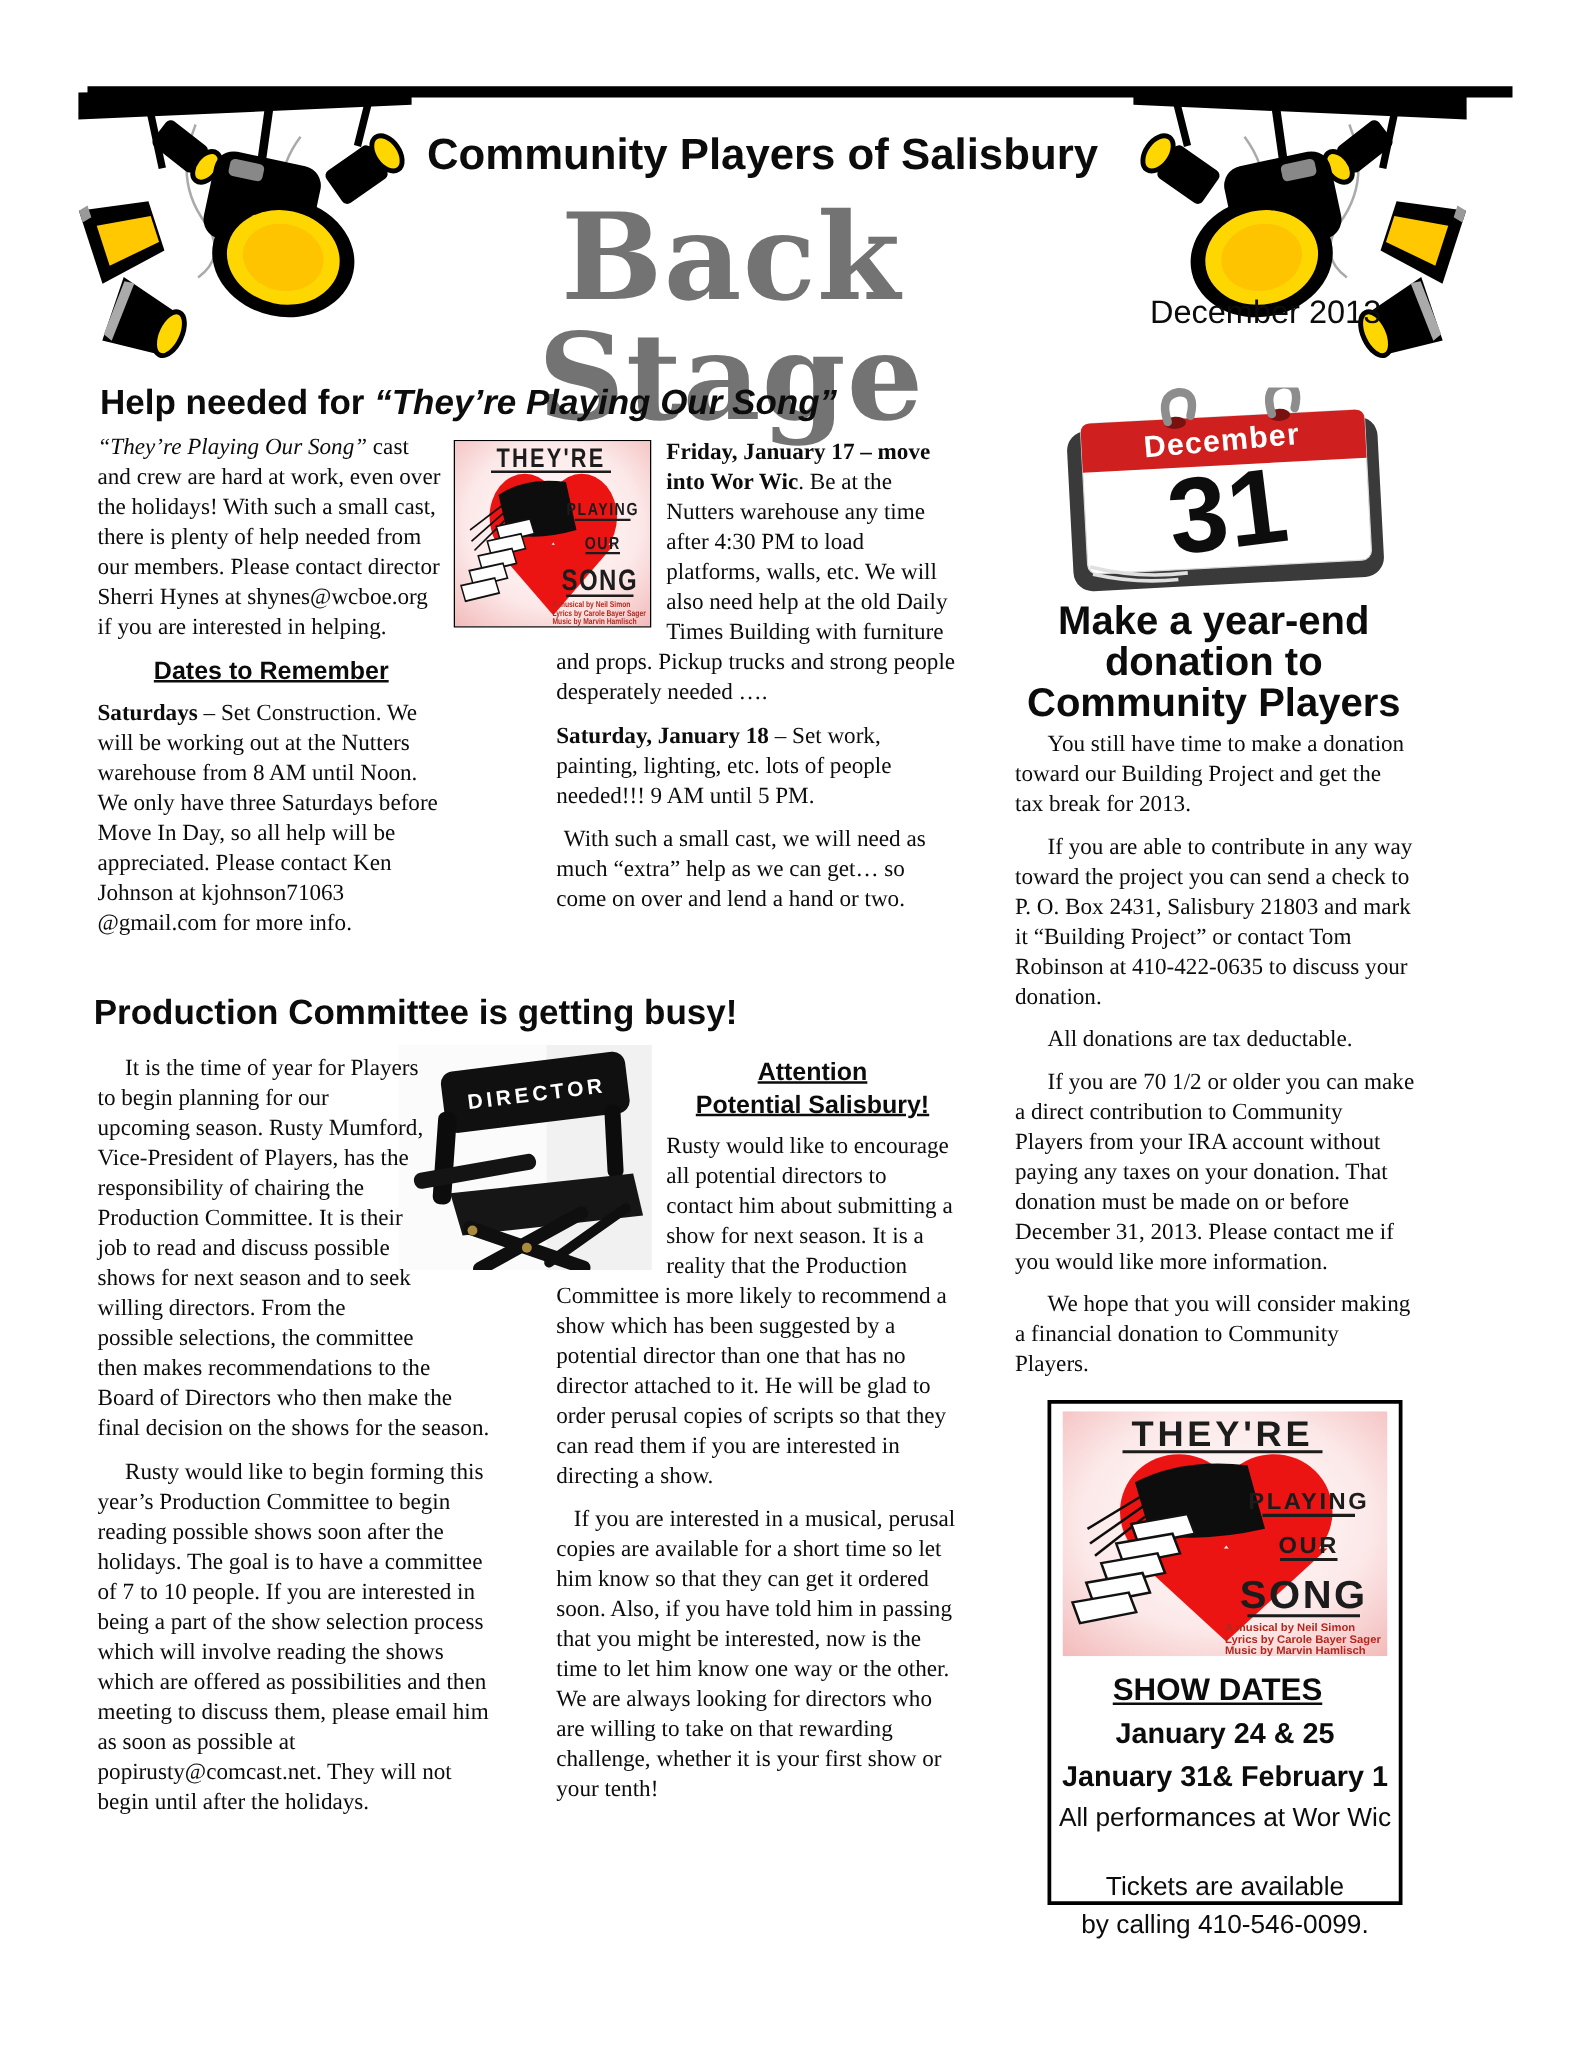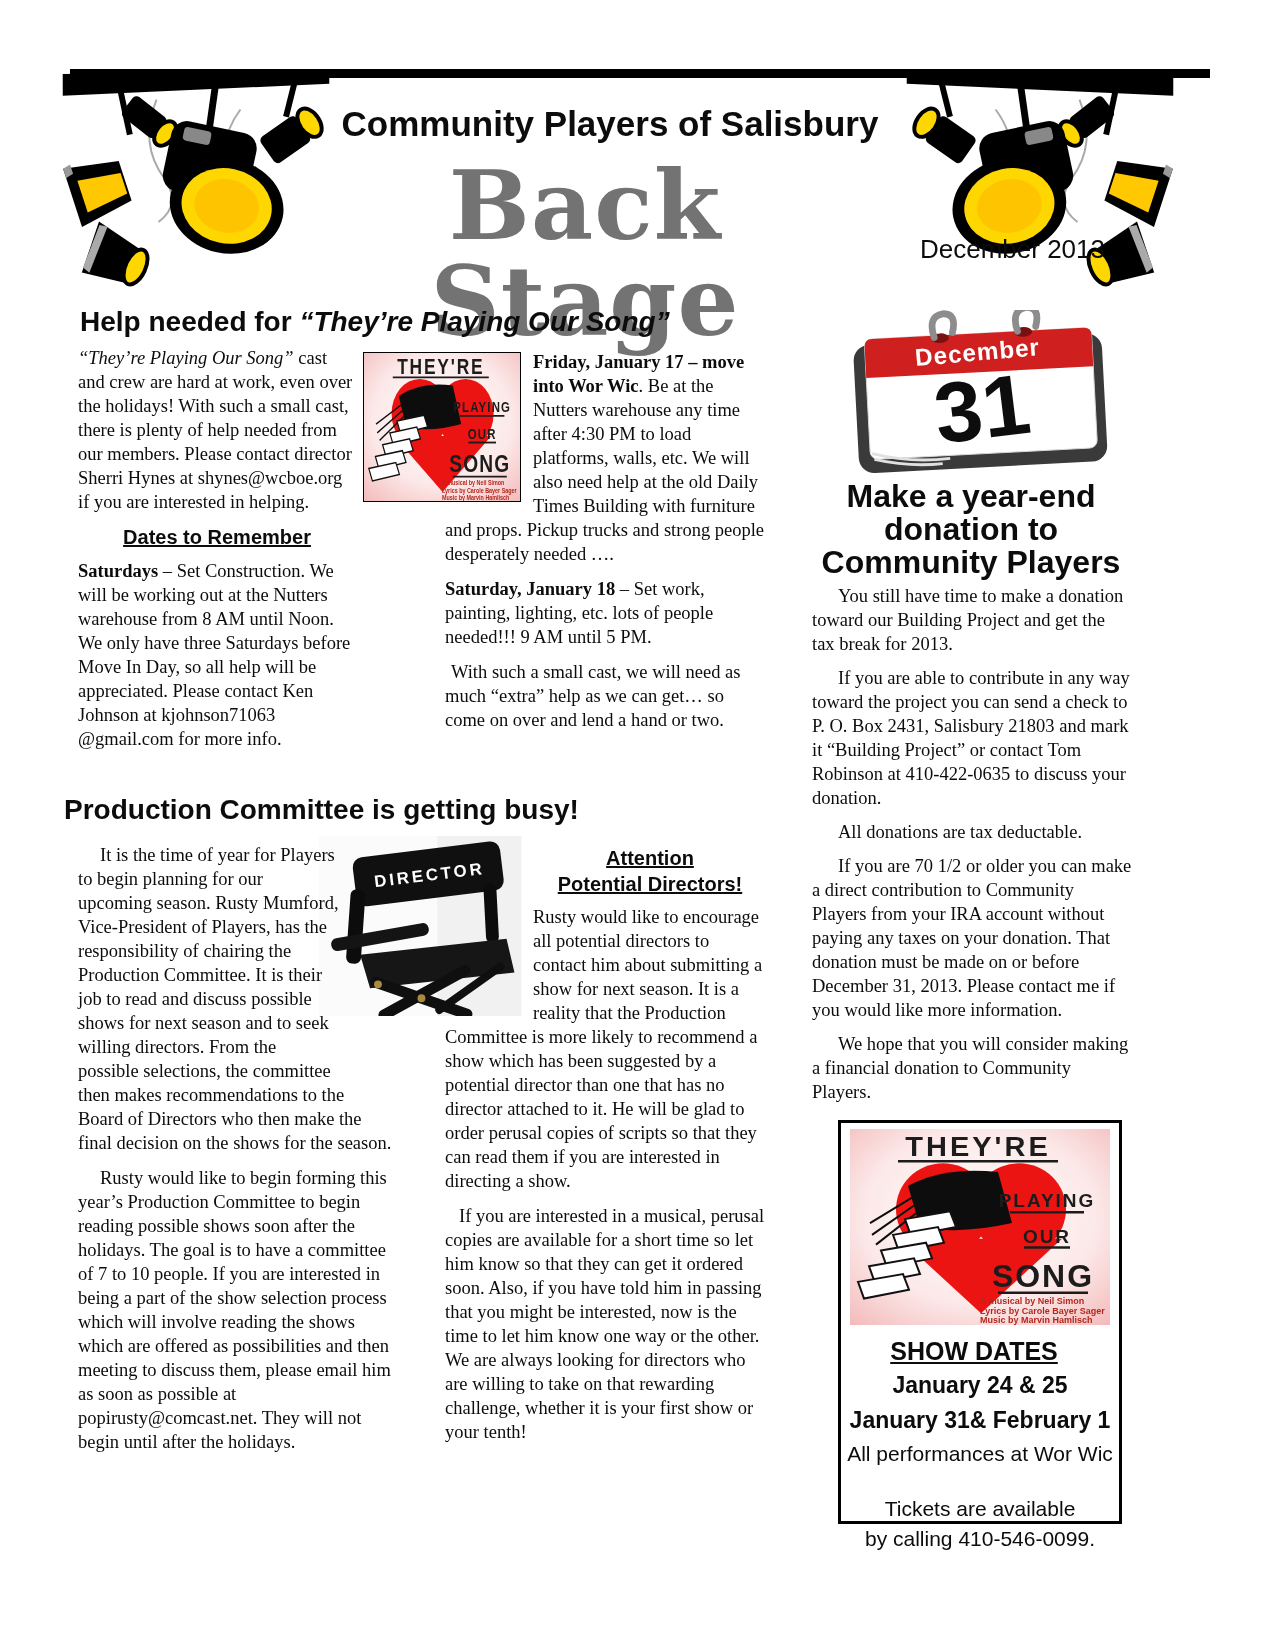--- a/index.html
+++ b/index.html
@@ -27,21 +27,21 @@
   .art-heading{position:absolute;font-family:"Liberation Sans", sans-serif;
            font-weight:bold;font-size:28px;}
   
   .a1-heading{left:80px;top:306px;width:660px;}
   .a1c1{position:absolute;left:78px;top:346px;width:278px;}
   .a1c2{position:absolute;left:445px;top:350px;width:322px;}
   .logo-small{float:left;width:158px;height:150px;margin:2px 12px 6px -82px;
               border:1px solid #000;box-sizing:border-box;}
   .p3-indent{text-indent:6px;}
   
-  .a2-heading{left:64px;top:794px;width:700px;}
+  .a2-heading{left:75px;top:794px;width:700px;}
   .a2c1{position:absolute;left:78px;top:843px;width:315px;}
   .a2c1 p{text-indent:22px;}
   .spacer-r{float:right;width:52px;height:228px;}
   .spacer-l{float:left;width:88px;height:162px;}
   .a2c2{position:absolute;left:445px;top:845px;width:322px;}
   .a2c2 .subhead{margin:0 0 8px 0;line-height:26px;}
   .a2c2 .p2{text-indent:14px;}
   .chair{position:absolute;left:318px;top:836px;width:204px;height:180px;}
   
   .calendar{position:absolute;left:830px;top:310px;width:300px;height:170px;}
@@ -219,21 +219,21 @@
   <div class="a2c1 bodytext">
     <div class="spacer-r"></div>
     <p>It is the time of year for Players to begin planning for our upcoming season.  Rusty Mumford, Vice-President of Players, has the responsibility of chairing the Production Committee. It is their job to read and discuss possible shows for next season and to seek willing directors. From the possible selections, the committee then makes recommendations to the Board of Directors who then make the final decision on the shows for the season.</p>
     <p>Rusty would like to begin forming this year’s Production Committee to begin reading possible shows soon after the holidays.  The goal is to have a committee of 7 to 10 people. If you are interested in being a part of the show selection process which will involve reading the shows which are offered as possibilities and then meeting to discuss them, please email him as soon as possible at popirusty@comcast.net. They will not begin until after the holidays.</p>
   </div>
 
   <div class="a2c2 bodytext">
     <div class="spacer-l"></div>
     <div class="subhead">
       <span>Attention</span><br>
-      <span>Potential Directors!</span>
+      <span>Potential Salisbury!</span>
     </div>
     <p>Rusty would like to encourage all potential directors to contact him about submitting a show for next season. It is a reality that the Production Committee is more likely to recommend a show which has been suggested by a potential director than one that has no director attached to it. He will be glad to order perusal copies of scripts so that they can read them if you are interested in directing a show.</p>
     <p class="p2">If you are interested in a musical, perusal copies are available for a short time so let him know so that they can get it ordered soon. Also, if you have told him in passing that you might be interested, now is the time to let him know one way or the other. We are always looking for directors who are willing to take on that rewarding challenge, whether it is your first show or your tenth!</p>
   </div>
 
   <svg class="calendar" viewBox="0 0 300 175">
     <g transform="rotate(-3 150 88)">
       <rect x="22" y="30" width="256" height="132" rx="16" fill="#3a3a3a"></rect>
       <rect x="34" y="24" width="234" height="124" rx="8" fill="#ffffff" stroke="#d8d8d8"></rect>
       <path d="M34 64 L34 32 q0 -8 8 -8 h218 q8 0 8 8 v32 z" fill="#cf1f1f"></path>

